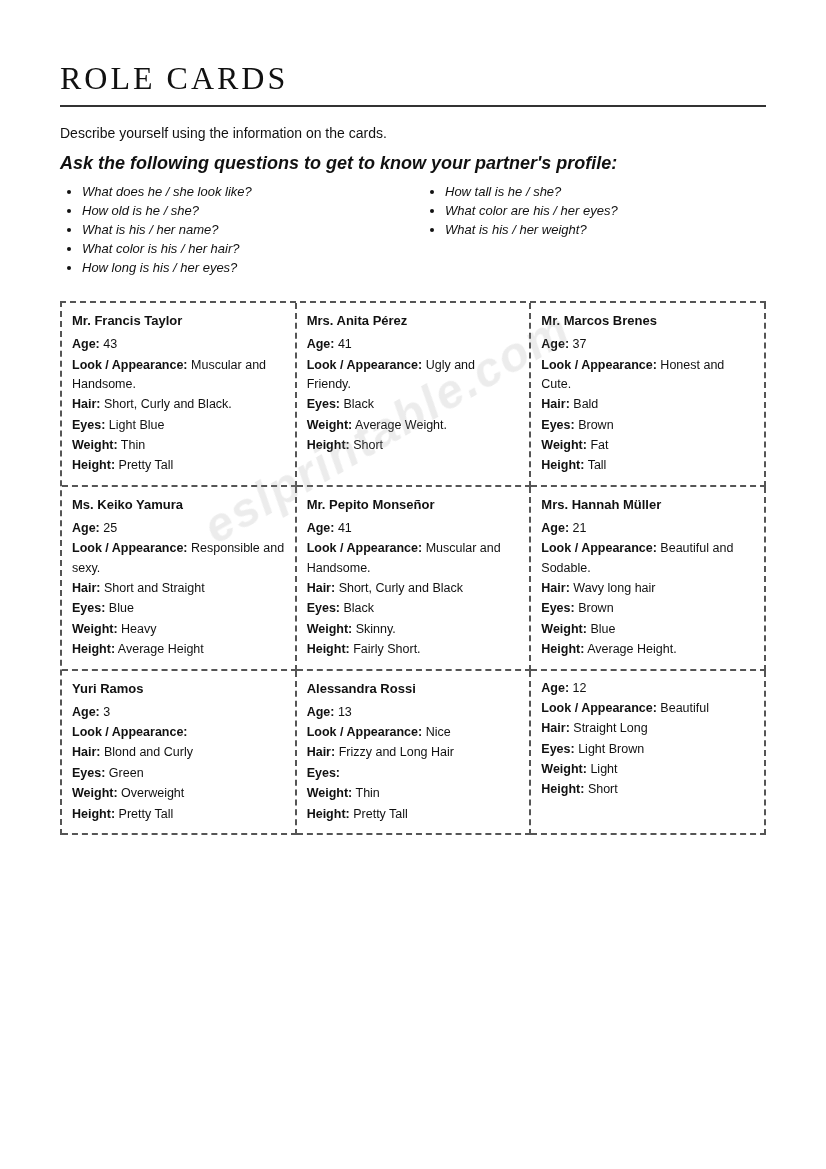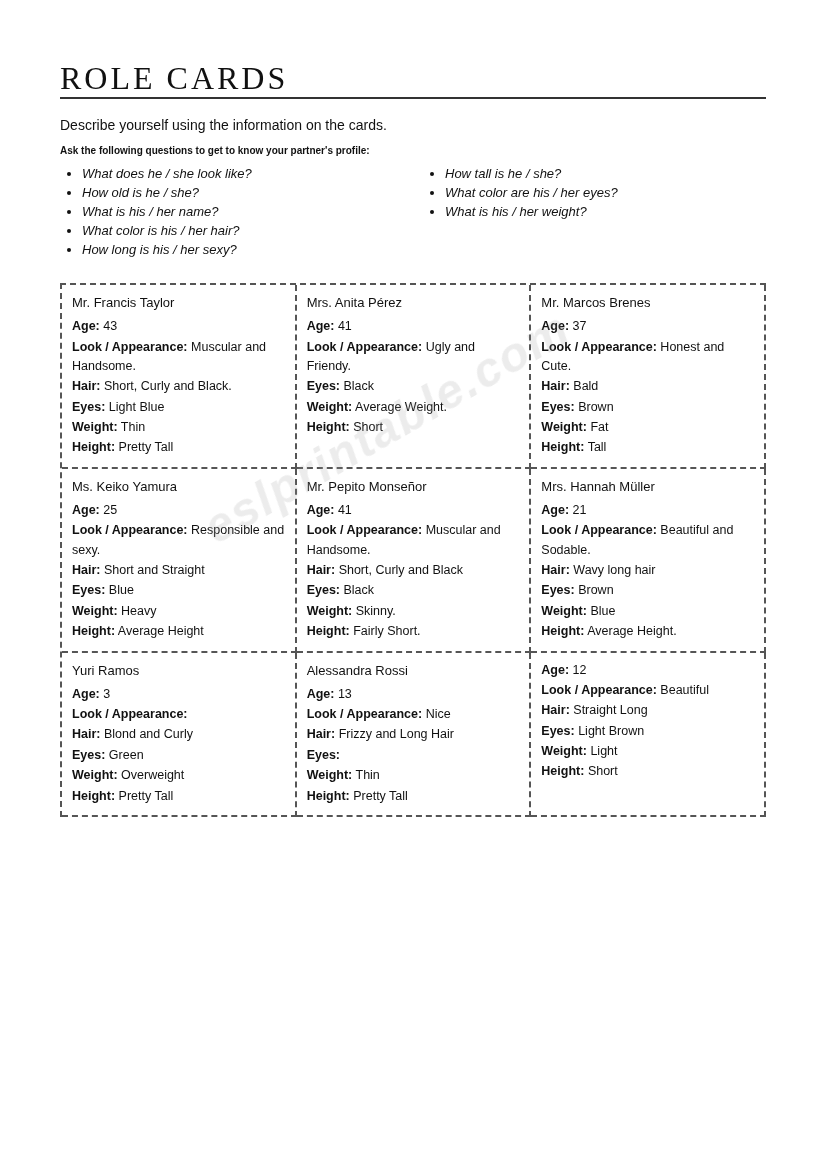--- a/index.html
+++ b/index.html
@@ -12,32 +12,34 @@
       min-height: 1169px;
       padding: 60px 60px 40px 60px;
     }
 
     .title {
       font-size: 32px;
       font-weight: normal;
       letter-spacing: 3px;
       font-family: 'Georgia', serif;
       border-bottom: 2px solid #333;
+      padding-bottom: 8px;
       margin-bottom: 18px;
       text-transform: uppercase;
     }
 
     .subtitle {
       font-size: 14px;
       margin-bottom: 12px;
     }
 
     .instructions-title {
-      font-size: 10px;
-      font-weight: bold;
+      font-size: 18px;
+      font-weight: bold;
+      font-style: italic;
       margin-bottom: 10px;
     }
 
     .questions-container {
       display: flex;
       gap: 20px;
       margin-bottom: 22px;
     }
 
     .questions-col {
@@ -64,21 +66,21 @@
 
     .card {
       border-right: 2px dashed #555;
       border-bottom: 2px dashed #555;
       padding: 8px 10px;
       font-size: 12.5px;
       line-height: 1.55;
     }
 
     .card-name {
-      font-weight: normal;
+      font-weight: bold;
       font-size: 13px;
       margin-bottom: 4px;
     }
 
     .card-field {
       margin-bottom: 1px;
     }
 
     .card-field .label {
       font-weight: bold;
@@ -107,21 +109,21 @@
 
 <div class="instructions-title">Ask the following questions to get to know your partner's profile:</div>
 
 <div class="questions-container">
   <div class="questions-col">
     <ul id="ql">
         <li>What does he / she look like?</li>
         <li>How old is he / she?</li>
         <li>What is his / her name?</li>
         <li>What color is his / her hair?</li>
-        <li>How long is his / her sexy?</li>
+        <li>How long is his / her eyes?</li>
       </ul>
   </div>
   <div class="questions-col">
     <ul id="qr">
         <li>How tall is he / she?</li>
         <li>What color are his / her eyes?</li>
         <li>What is his / her weight?</li>
       </ul>
   </div>
 </div>

